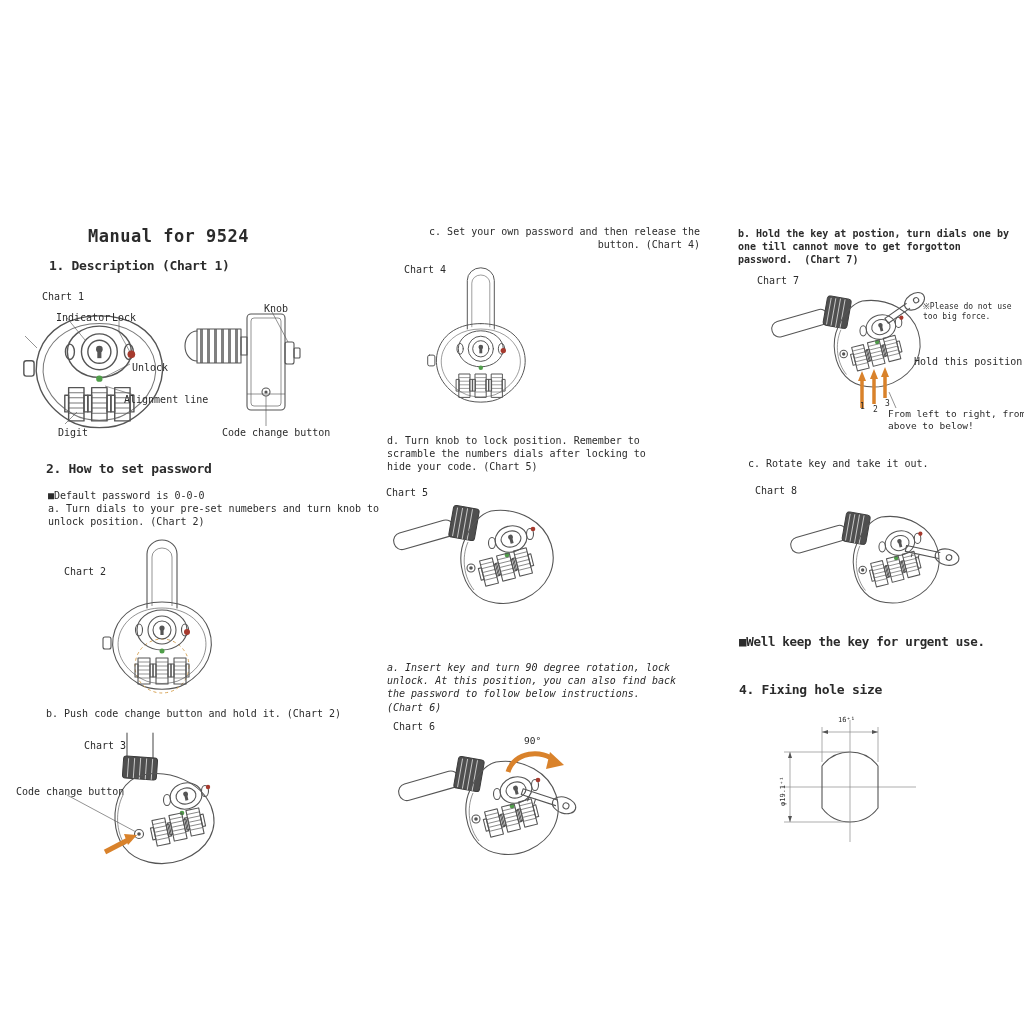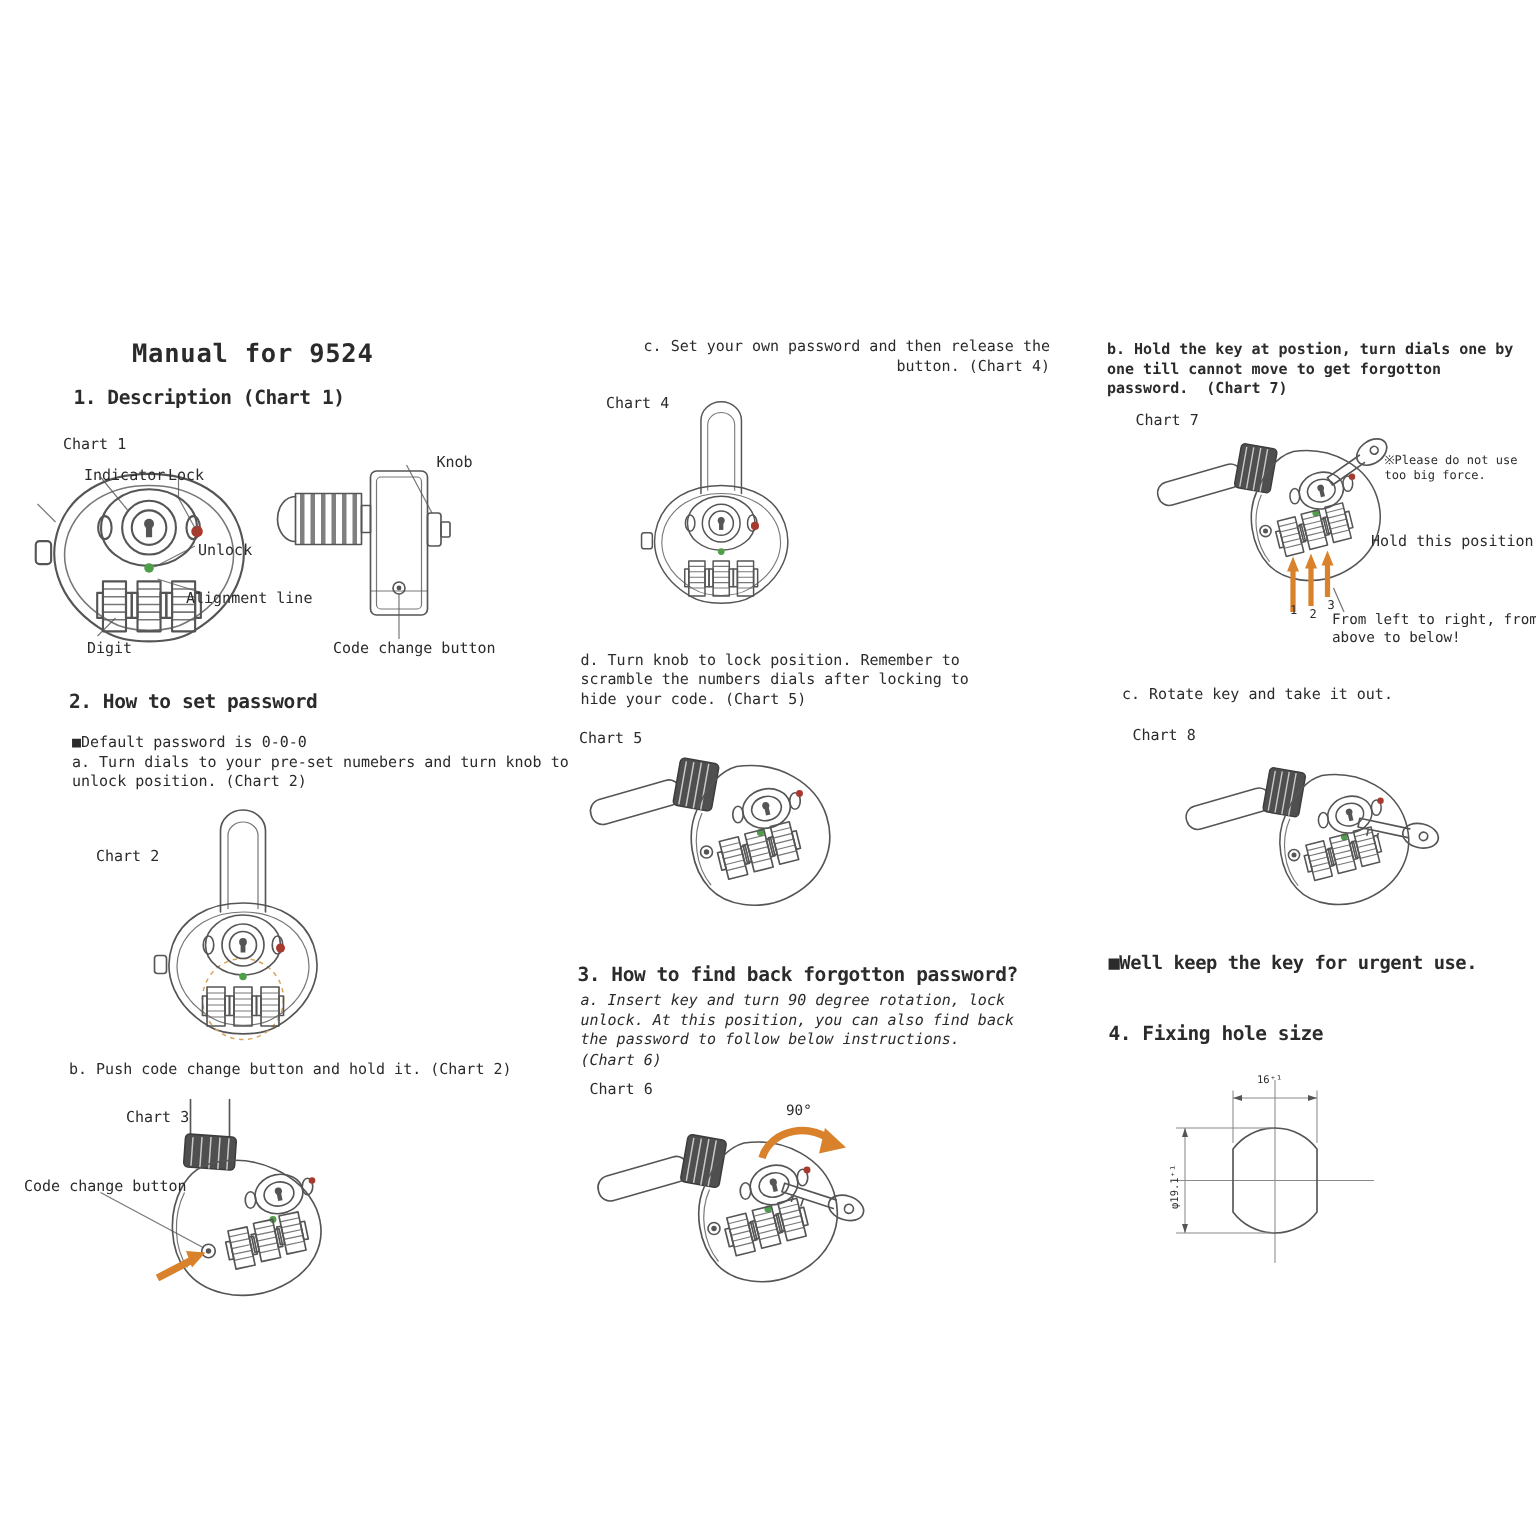--- a/index.html
+++ b/index.html
@@ -150,21 +150,21 @@
     <rect class="ln" x="102" y="44" width="9" height="22" rx="2"></rect>
     <rect class="ln" x="111" y="50" width="6" height="10" rx="1"></rect>
     <circle class="ln" cx="83" cy="94" r="4"></circle>
     <circle class="dk" cx="83" cy="94" r="1.6"></circle>
     <line class="ln2" x1="88" y1="12" x2="105" y2="44"></line>
     <line class="ln2" x1="83" y1="98" x2="83" y2="128"></line>
   </svg>
 
   <span class="t f10 nw" style="left:56px;top:311px;">Indicator</span>
   <span class="t f10 nw" style="left:112px;top:311px;">Lock</span>
-  <span class="t f10 nw" style="left:264px;top:302px;margin-left:27px;">Knob</span>
+  <span class="t f10 nw" style="left:264px;top:302px;">Knob</span>
   <span class="t f10 nw" style="left:132px;top:361px;">Unlock</span>
   <span class="t f10 nw" style="left:124px;top:393px;">Alignment line</span>
   <span class="t f10 nw" style="left:58px;top:426px;">Digit</span>
   <span class="t f10 nw" style="left:222px;top:426px;">Code change button</span>
 
   <span class="t h13" style="left:46px;top:461px;">2. How to set password</span>
   <span class="t f10 nw" style="left:48px;top:489px;">■Default password is 0-0-0</span>
   <span class="t f10" style="left:48px;top:502px;width:340px;">a. Turn dials to your pre-set numebers and turn knob to unlock position. (Chart 2)</span>
   <span class="t f10" style="left:64px;top:565px;">Chart 2</span>
 
@@ -237,21 +237,20 @@
     </g>
   </svg>
 
   <span class="t f10" style="left:387px;top:434px;width:280px;">d. Turn knob to lock position. Remember to scramble the numbers dials after locking to hide your code. (Chart 5)</span>
   <span class="t f10" style="left:386px;top:486px;">Chart 5</span>
 
   <svg style="left:395px;top:497px;" width="168" height="112" viewBox="0 0 168 112">
     <use href="#lock34"></use>
   </svg>
 
-  <span class="t h13" style="left:385px;top:643px;">3. How to find back forgotton password?</span>
   <span class="t f10" style="left:387px;top:661px;width:292px;font-style:italic;">a. Insert key and turn 90 degree rotation, lock unlock. At this position, you can also find back the password to follow below instructions. (Chart 6)</span>
   <span class="t f10" style="left:393px;top:720px;">Chart 6</span>
 
   <svg style="left:400px;top:732px;" width="178" height="130" viewBox="0 0 178 130">
     <use href="#lock34" transform="translate(0,16)"></use>
     <g class="ln" transform="rotate(18 120 60)">
       <path d="M122,56 L158,56 M122,62 L158,62 M122,56 L122,62 M130,62 l0,4 M137,62 l0,5"></path>
       <ellipse cx="166" cy="59" rx="12" ry="8"></ellipse>
       <circle cx="168" cy="59" r="3"></circle>
     </g>

